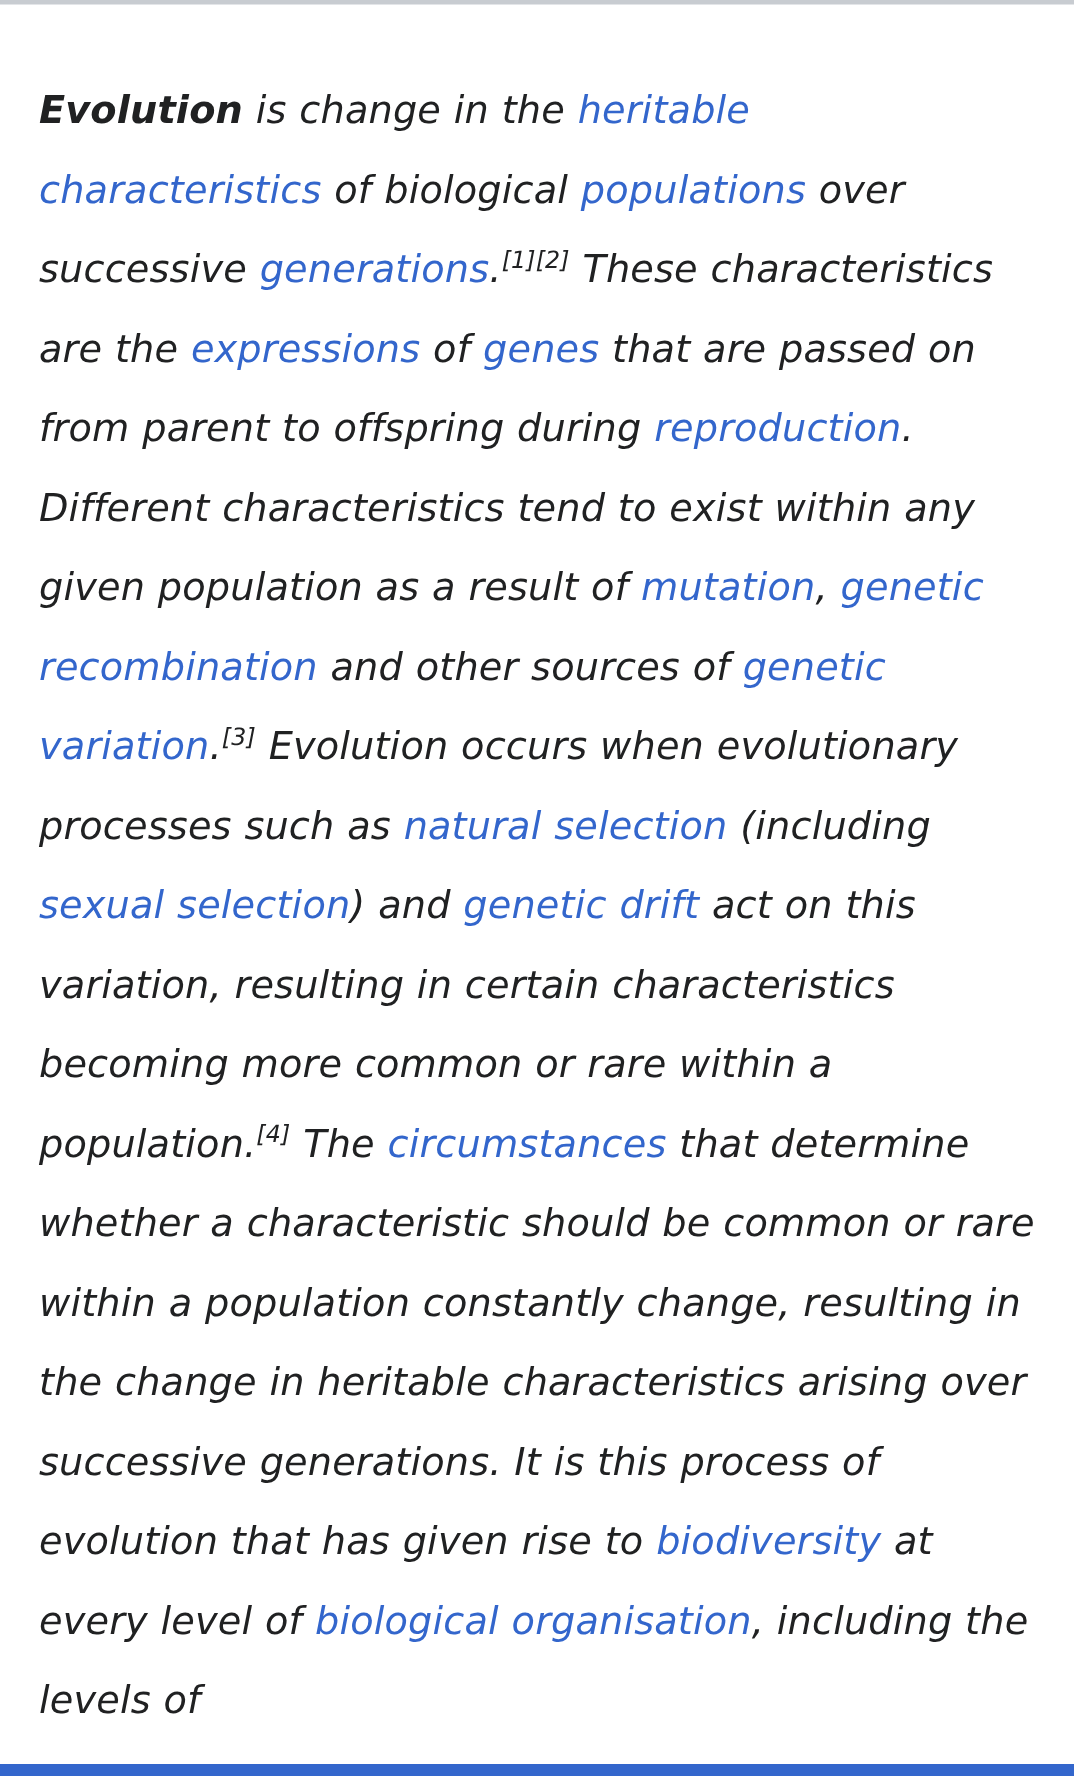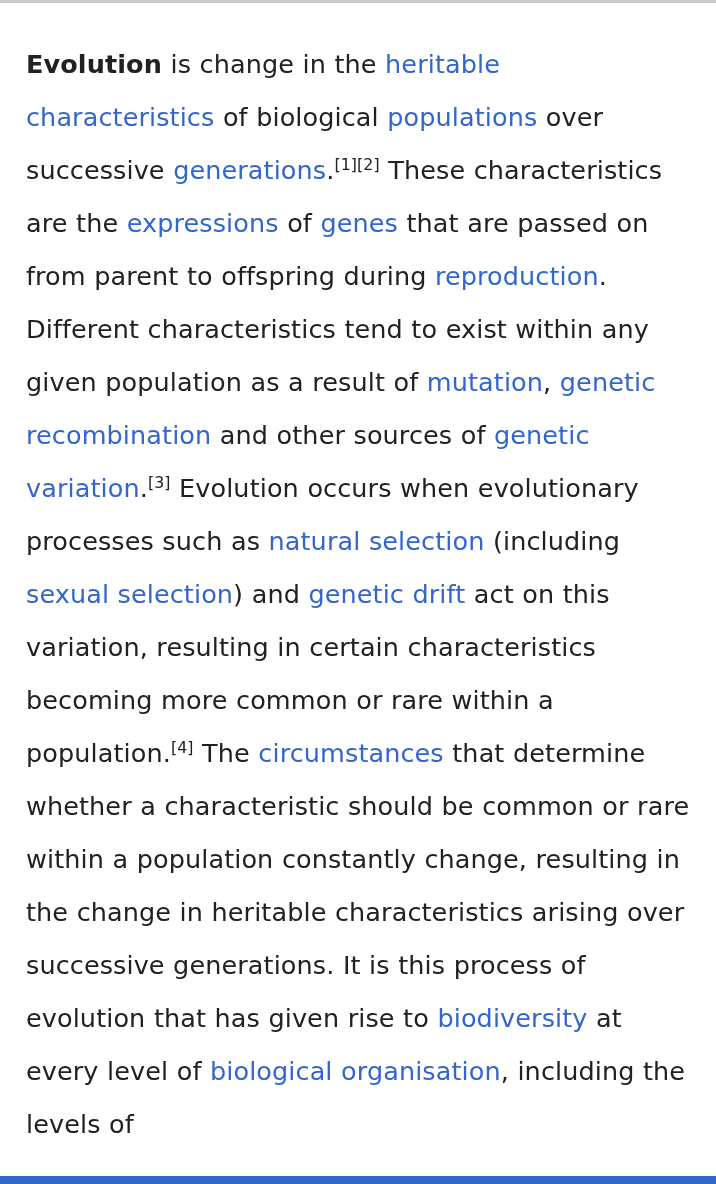--- a/index.html
+++ b/index.html
@@ -24,27 +24,28 @@
     position: absolute;
     left: 0;
     top: 0;
     width: 716px;
     height: 3px;
     background: #c8ccd1;
   }
   #article-body {
     position: absolute;
     left: 26px;
-    top: 12px;
+    top: 22px;
     width: 666px;
     font-size: 25.5px;
     line-height: 53px;
     letter-spacing: 0.1px;
     word-spacing: 0.3px;
     text-align: left;
+    font-style: italic;
   }
   .lead-term {
     font-weight: bold;
   }
   a.wlink {
     color: #3366cc;
     text-decoration: none;
   }
   sup.ref {
     font-size: 0.62em;

